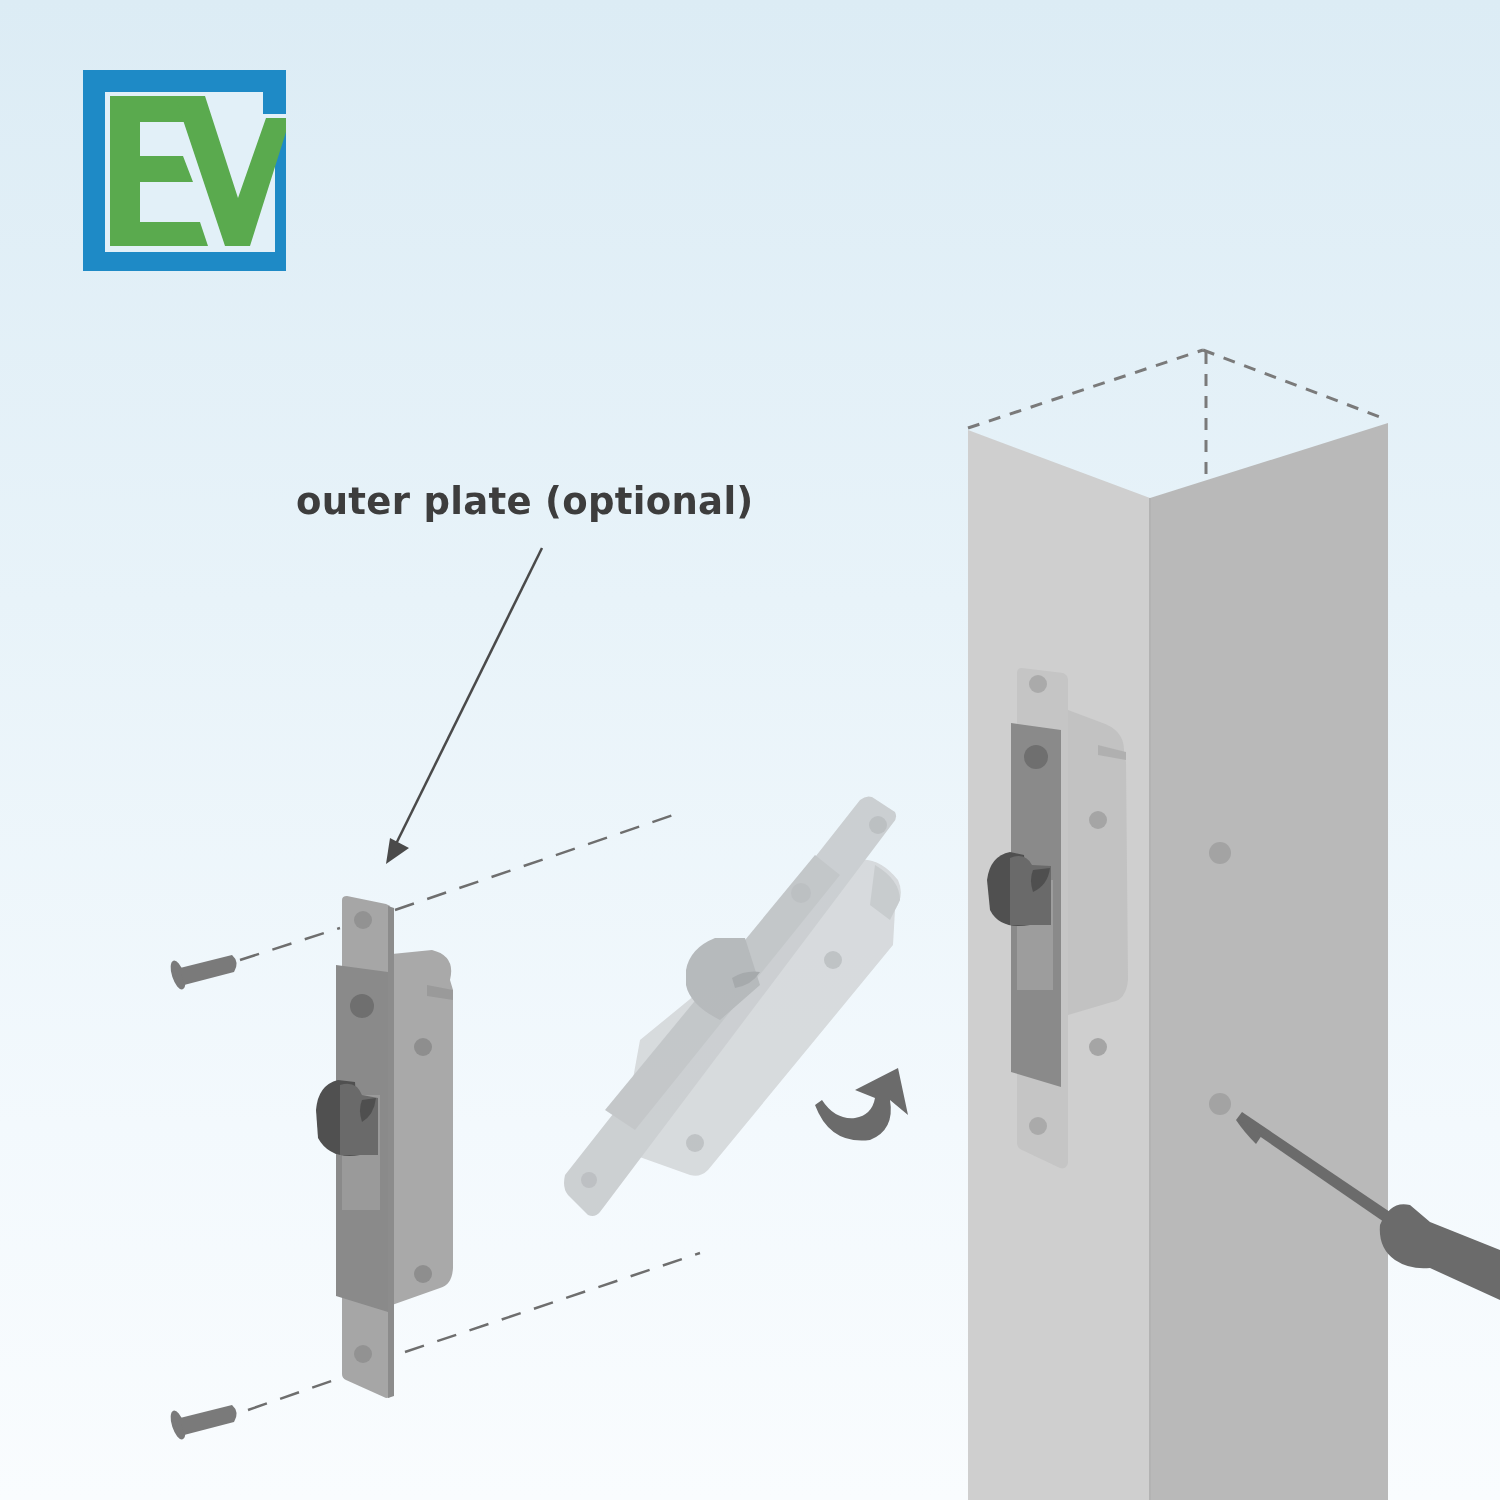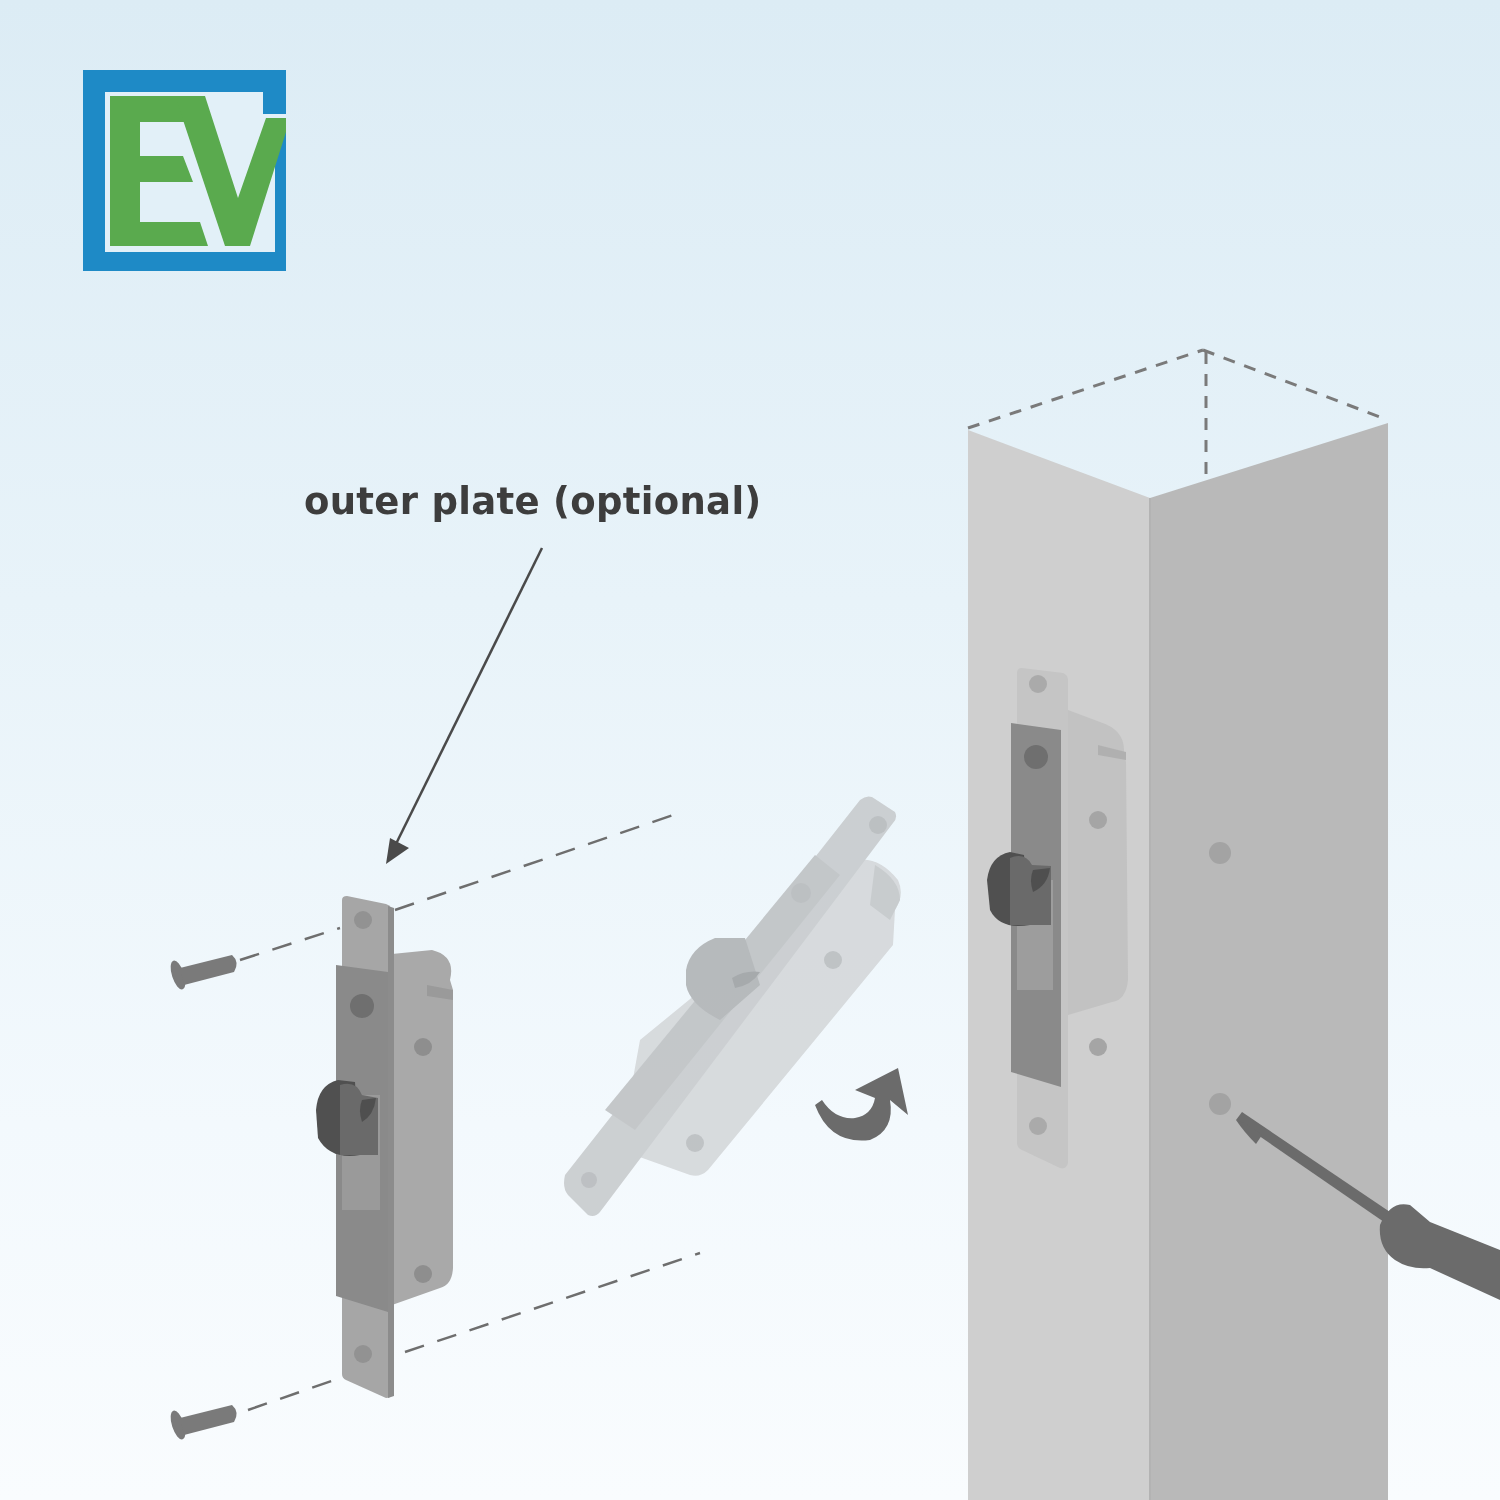--- a/index.html
+++ b/index.html
@@ -4,21 +4,21 @@
 <style>
   html, body { margin: 0; padding: 0; }
   body {
     width: 1500px; height: 1500px; overflow: hidden; position: relative;
     background: linear-gradient(180deg, #dcecf5 0%, #e8f3f9 40%, #f3f9fd 75%, #f9fcfe 100%);
     font-family: "DejaVu Sans", "Liberation Sans", sans-serif;
   }
   .canvas { position: absolute; left: 0; top: 0; width: 1500px; height: 1500px; }
   .logo { position: absolute; left: 83px; top: 70px; width: 203px; height: 201px; }
   .callout-label {
-    position: absolute; left: 304px; top: 480px;
+    position: absolute; left: 296px; top: 480px;
     font-family: "DejaVu Sans", sans-serif; font-weight: bold;
     font-size: 37px; color: #3d3d3d; letter-spacing: 0.3px; white-space: nowrap;
   }
 </style>
 </head>
 <body>
 
 <svg class="logo" viewBox="0 0 203 201">
   <rect x="0" y="0" width="203" height="201" fill="#1e8ac6"></rect>
   <rect x="22" y="22" width="170" height="160" fill="#e2f0f8"></rect>

